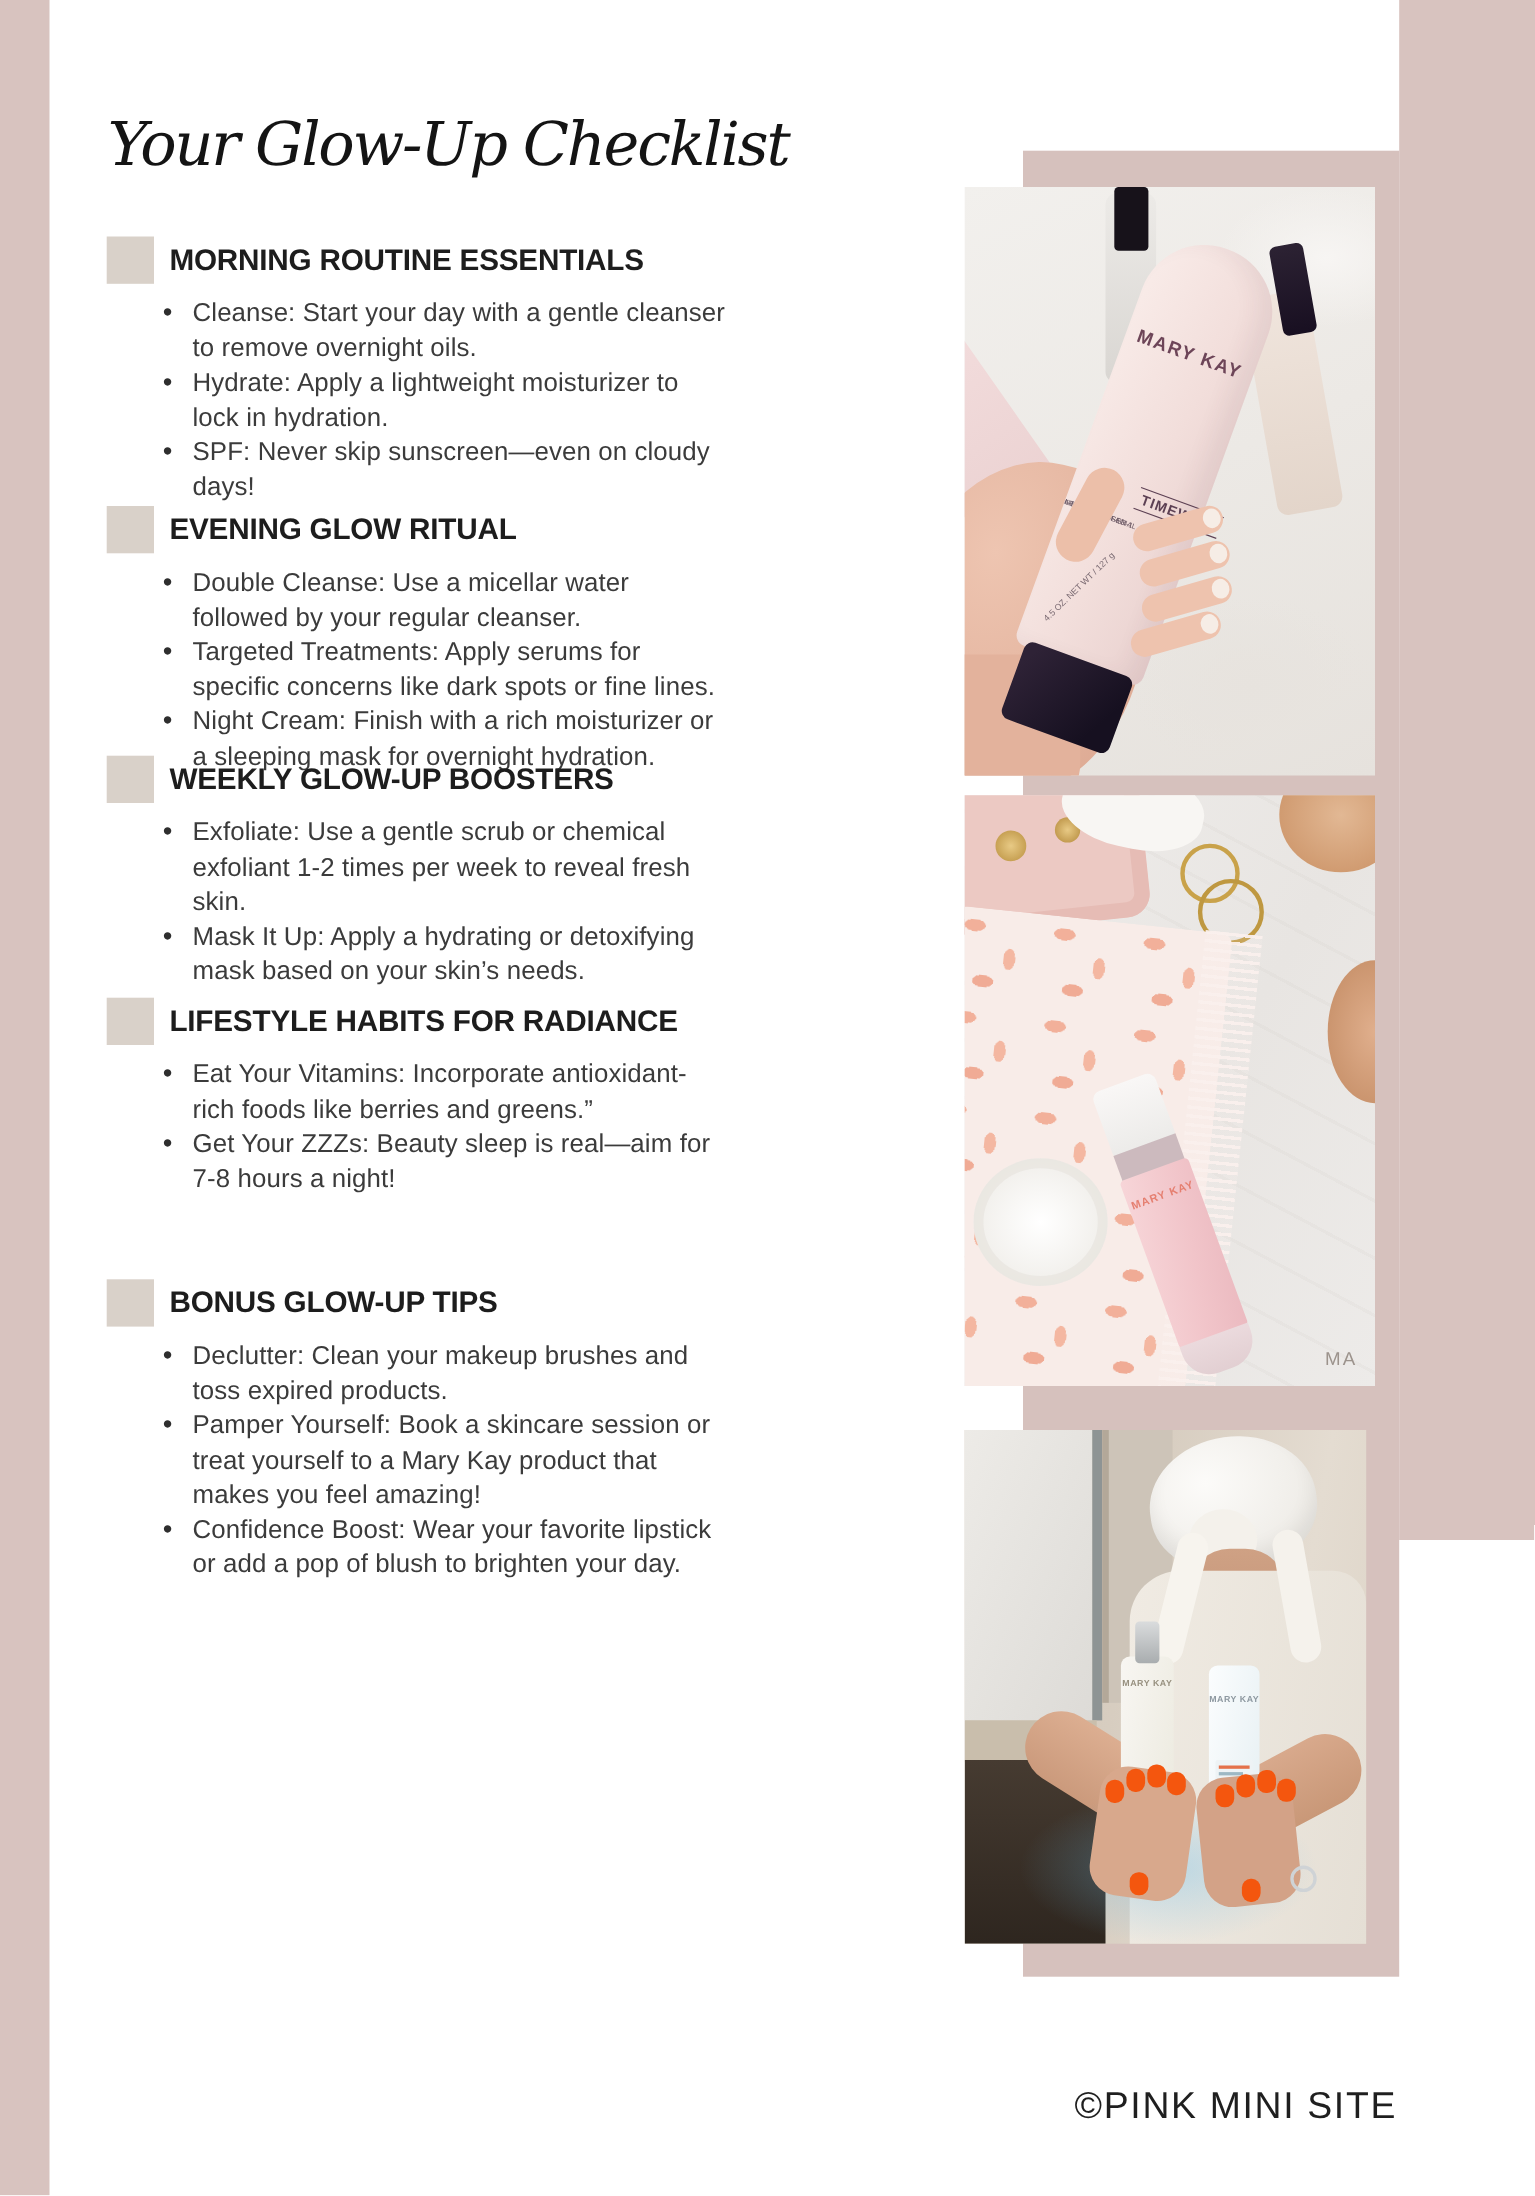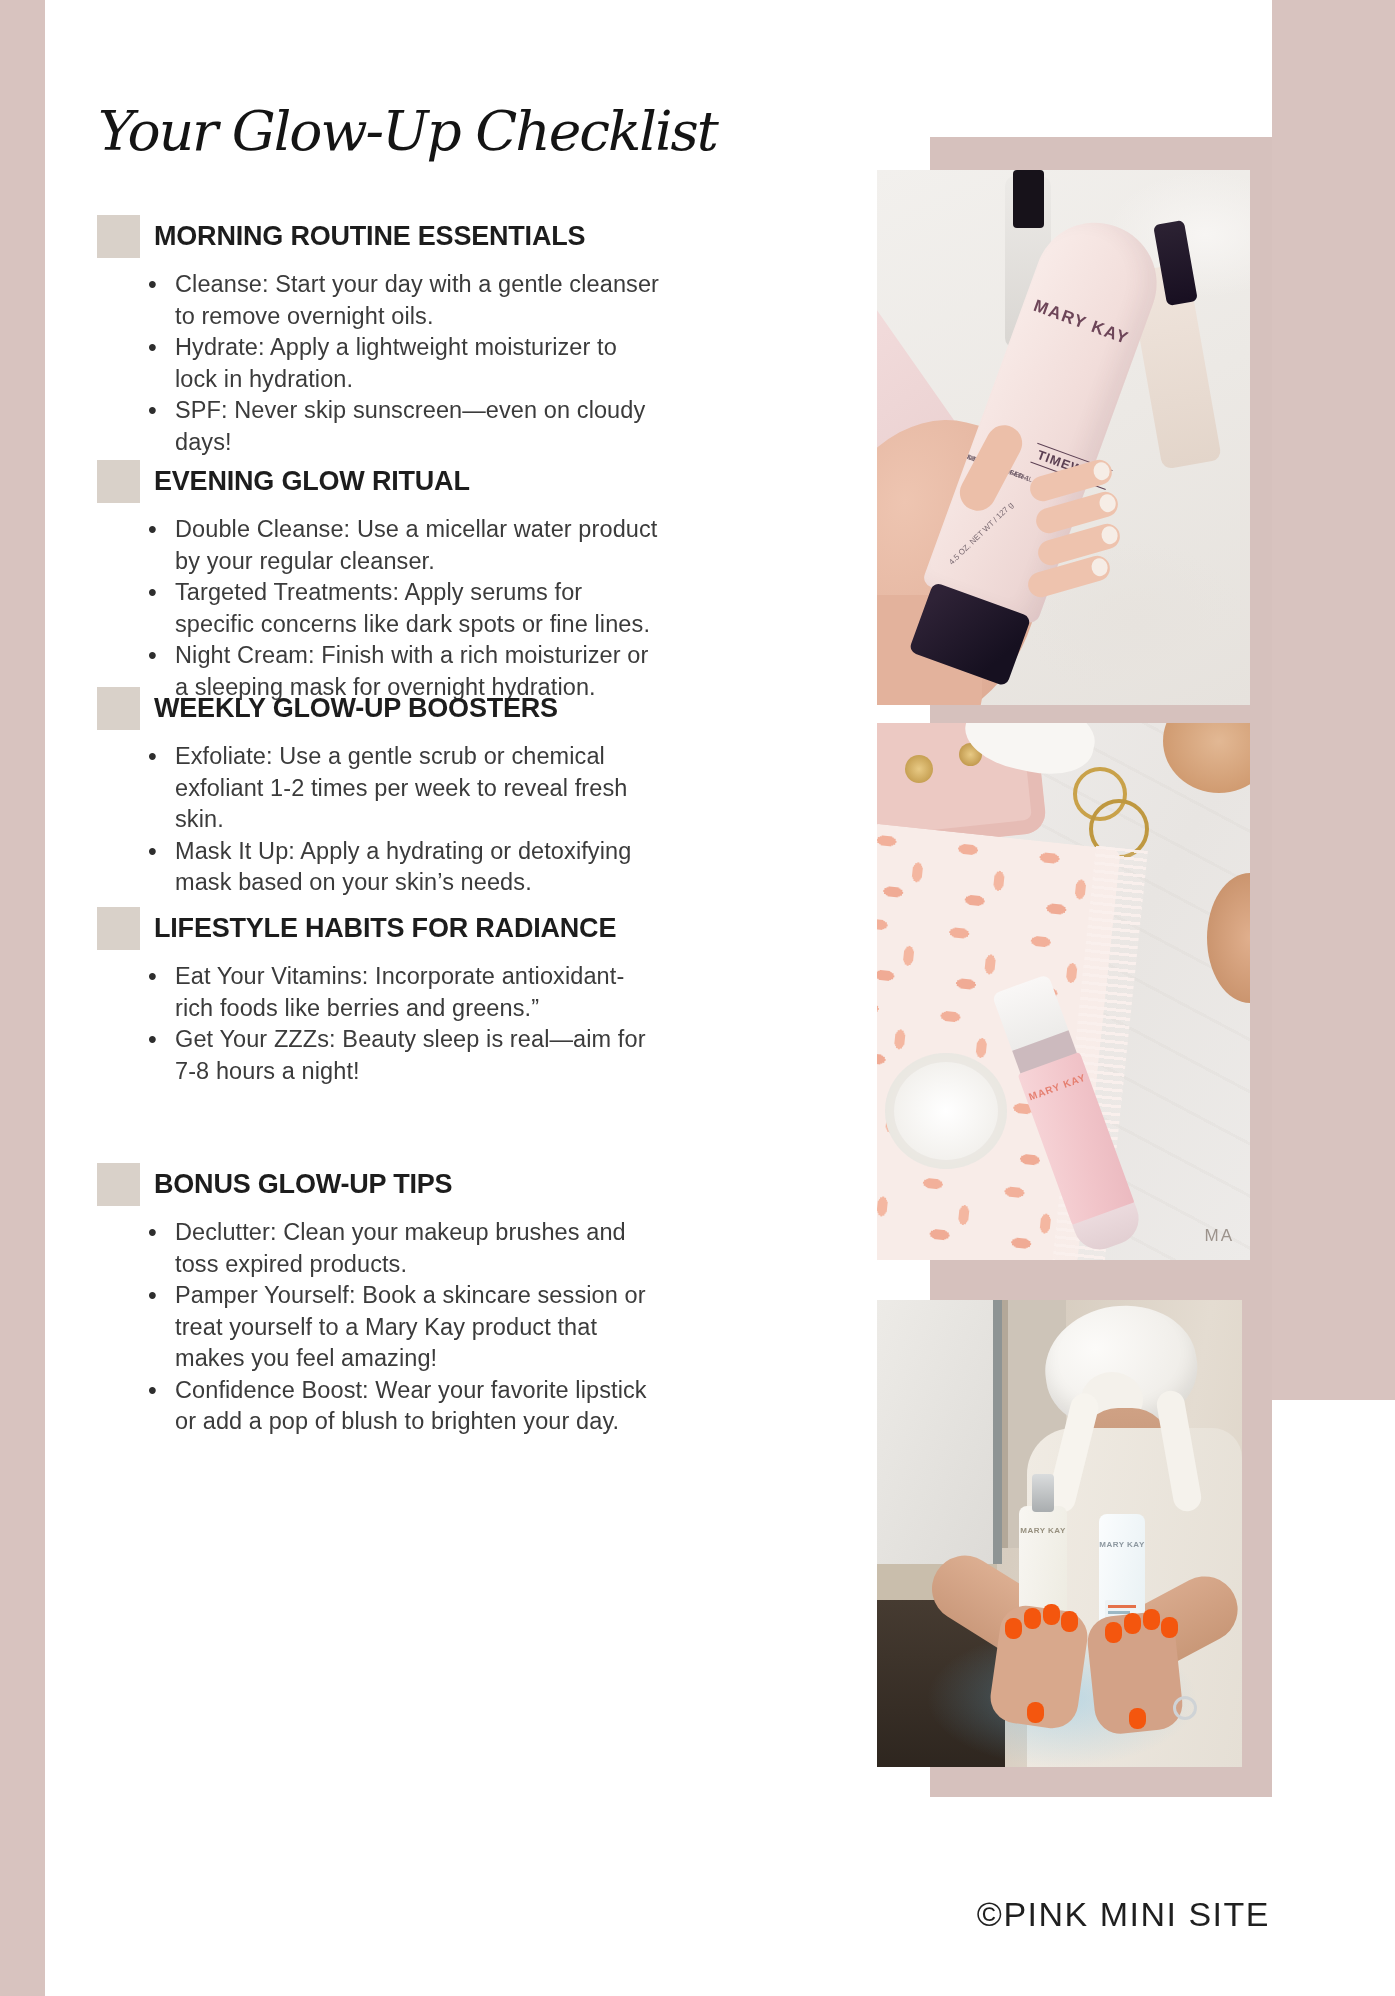--- a/index.html
+++ b/index.html
@@ -193,21 +193,21 @@
       <li>SPF: Never skip sunscreen—even on cloudy days!</li>
     </ul>
   </div>
 
   <div class="abs section s2">
     <div class="sec-head">
       <div class="sec-box"></div>
       <div class="sec-title">EVENING GLOW RITUAL</div>
     </div>
     <ul class="sec-list">
-      <li>Double Cleanse: Use a micellar water product by your regular cleanser.</li>
+      <li>Double Cleanse: Use a micellar water followed by your regular cleanser.</li>
       <li>Targeted Treatments: Apply serums for specific concerns like dark spots or fine lines.</li>
       <li>Night Cream: Finish with a rich moisturizer or a sleeping mask for overnight hydration.</li>
     </ul>
   </div>
 
   <div class="abs section s3">
     <div class="sec-head">
       <div class="sec-box"></div>
       <div class="sec-title">WEEKLY GLOW-UP BOOSTERS</div>
     </div>

